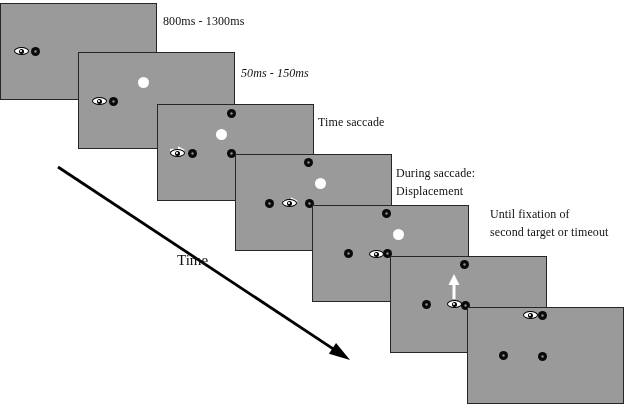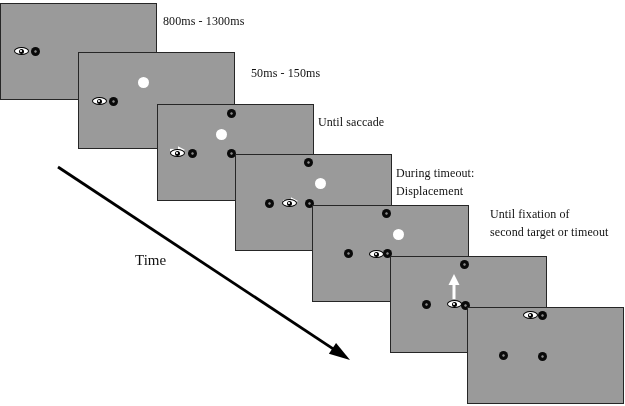--- a/index.html
+++ b/index.html
@@ -26,21 +26,21 @@
   }
   .glint{
     position:absolute;left:50%;top:50%;width:1.6px;height:1.6px;margin:-0.8px 0 0 -0.8px;
     border-radius:50%;background:#ffffff;
   }
   .arrow{position:absolute;}
   .lbl{
     position:absolute;color:#111111;font-size:12px;line-height:18px;
     white-space:pre;letter-spacing:0.1px;
   }
-  .time-lbl{position:absolute;color:#111111;font-size:15px;line-height:16px;}
+  .time-lbl{position:absolute;color:#111111;font-size:15px;line-height:16px;margin-left:42px;}
   #time-arrow-svg{position:absolute;left:0;top:0;pointer-events:none;}
 </style>
 </head>
 <body>
 
 <div id="figure">
     <div class="panel" style="left: 0px; top: 3px; width: 157px; height: 97px; background: rgb(154, 154, 154); border-color: rgb(38, 38, 38);">
       <div class="eye" style="left: 12.5px; top: 43px;">
         <div class="pupil">
           <div class="glint"></div>
@@ -51,53 +51,53 @@
     <div class="lbl" style="left: 163px; top: 12px;">800ms - 1300ms</div>
     <div class="panel" style="left: 78px; top: 52px; width: 157px; height: 97px; background: rgb(154, 154, 154); border-color: rgb(38, 38, 38);">
       <div class="wdot" style="left: 58.5px; top: 23.5px;"></div>
       <div class="eye" style="left: 12.5px; top: 44px;">
         <div class="pupil">
           <div class="glint"></div>
         </div>
       </div>
       <div class="dot" style="left: 29.5px; top: 43.5px;"></div>
     </div>
-    <div class="lbl" style="left: 251px; top: 64px;">50ms - 150ms</div>
+    <div class="lbl" style="left: 241px; top: 64px; font-style: italic;">50ms - 150ms</div>
     <div class="panel" style="left: 157px; top: 104px; width: 157px; height: 97px; background: rgb(154, 154, 154); border-color: rgb(38, 38, 38);">
       <div class="dot" style="left: 68.5px; top: 3.5px;"></div>
       <div class="wdot" style="left: 57.5px; top: 23.5px;"></div>
       <div class="arrow" style="left: 11px; top: 35px;"><svg width="16" height="8" viewBox="0 0 16 8">
           <line x1="1" y1="4" x2="10" y2="4" stroke="#ffffff" stroke-width="2.2"></line>
           <polygon points="9,0.2 16,4 9,7.8" fill="#ffffff"></polygon>
         </svg></div>
       <div class="eye" style="left: 11.5px; top: 44px;">
         <div class="pupil">
           <div class="glint"></div>
         </div>
       </div>
       <div class="dot" style="left: 29.5px; top: 43.5px;"></div>
       <div class="dot" style="left: 68.5px; top: 43.5px;"></div>
     </div>
-    <div class="lbl" style="left: 318px; top: 113px;">Until saccade</div>
+    <div class="lbl" style="left: 318px; top: 113px;">Time saccade</div>
     <div class="panel" style="left: 235px; top: 154px; width: 157px; height: 97px; background: rgb(154, 154, 154); border-color: rgb(38, 38, 38);">
       <div class="dot" style="left: 67.5px; top: 2.5px;"></div>
       <div class="wdot" style="left: 78.5px; top: 22.5px;"></div>
       <div class="arrow" style="left: 46px; top: 36px;"><svg width="16" height="8" viewBox="0 0 16 8">
           <line x1="1" y1="4" x2="10" y2="4" stroke="#ffffff" stroke-width="2.2"></line>
           <polygon points="9,0.2 16,4 9,7.8" fill="#ffffff"></polygon>
         </svg></div>
       <div class="dot" style="left: 28.5px; top: 43.5px;"></div>
       <div class="eye" style="left: 45.5px; top: 44px;">
         <div class="pupil">
           <div class="glint"></div>
         </div>
       </div>
       <div class="dot" style="left: 68.5px; top: 43.5px;"></div>
     </div>
-    <div class="lbl" style="left: 396px; top: 164px;">During timeout:
+    <div class="lbl" style="left: 396px; top: 164px;">During saccade:
 Displacement</div>
     <div class="panel" style="left: 312px; top: 205px; width: 157px; height: 97px; background: rgb(154, 154, 154); border-color: rgb(38, 38, 38);">
       <div class="dot" style="left: 68.5px; top: 2.5px;"></div>
       <div class="wdot" style="left: 79.5px; top: 22.5px;"></div>
       <div class="dot" style="left: 30.5px; top: 42.5px;"></div>
       <div class="eye" style="left: 55.5px; top: 44px;">
         <div class="pupil">
           <div class="glint"></div>
         </div>
       </div>

